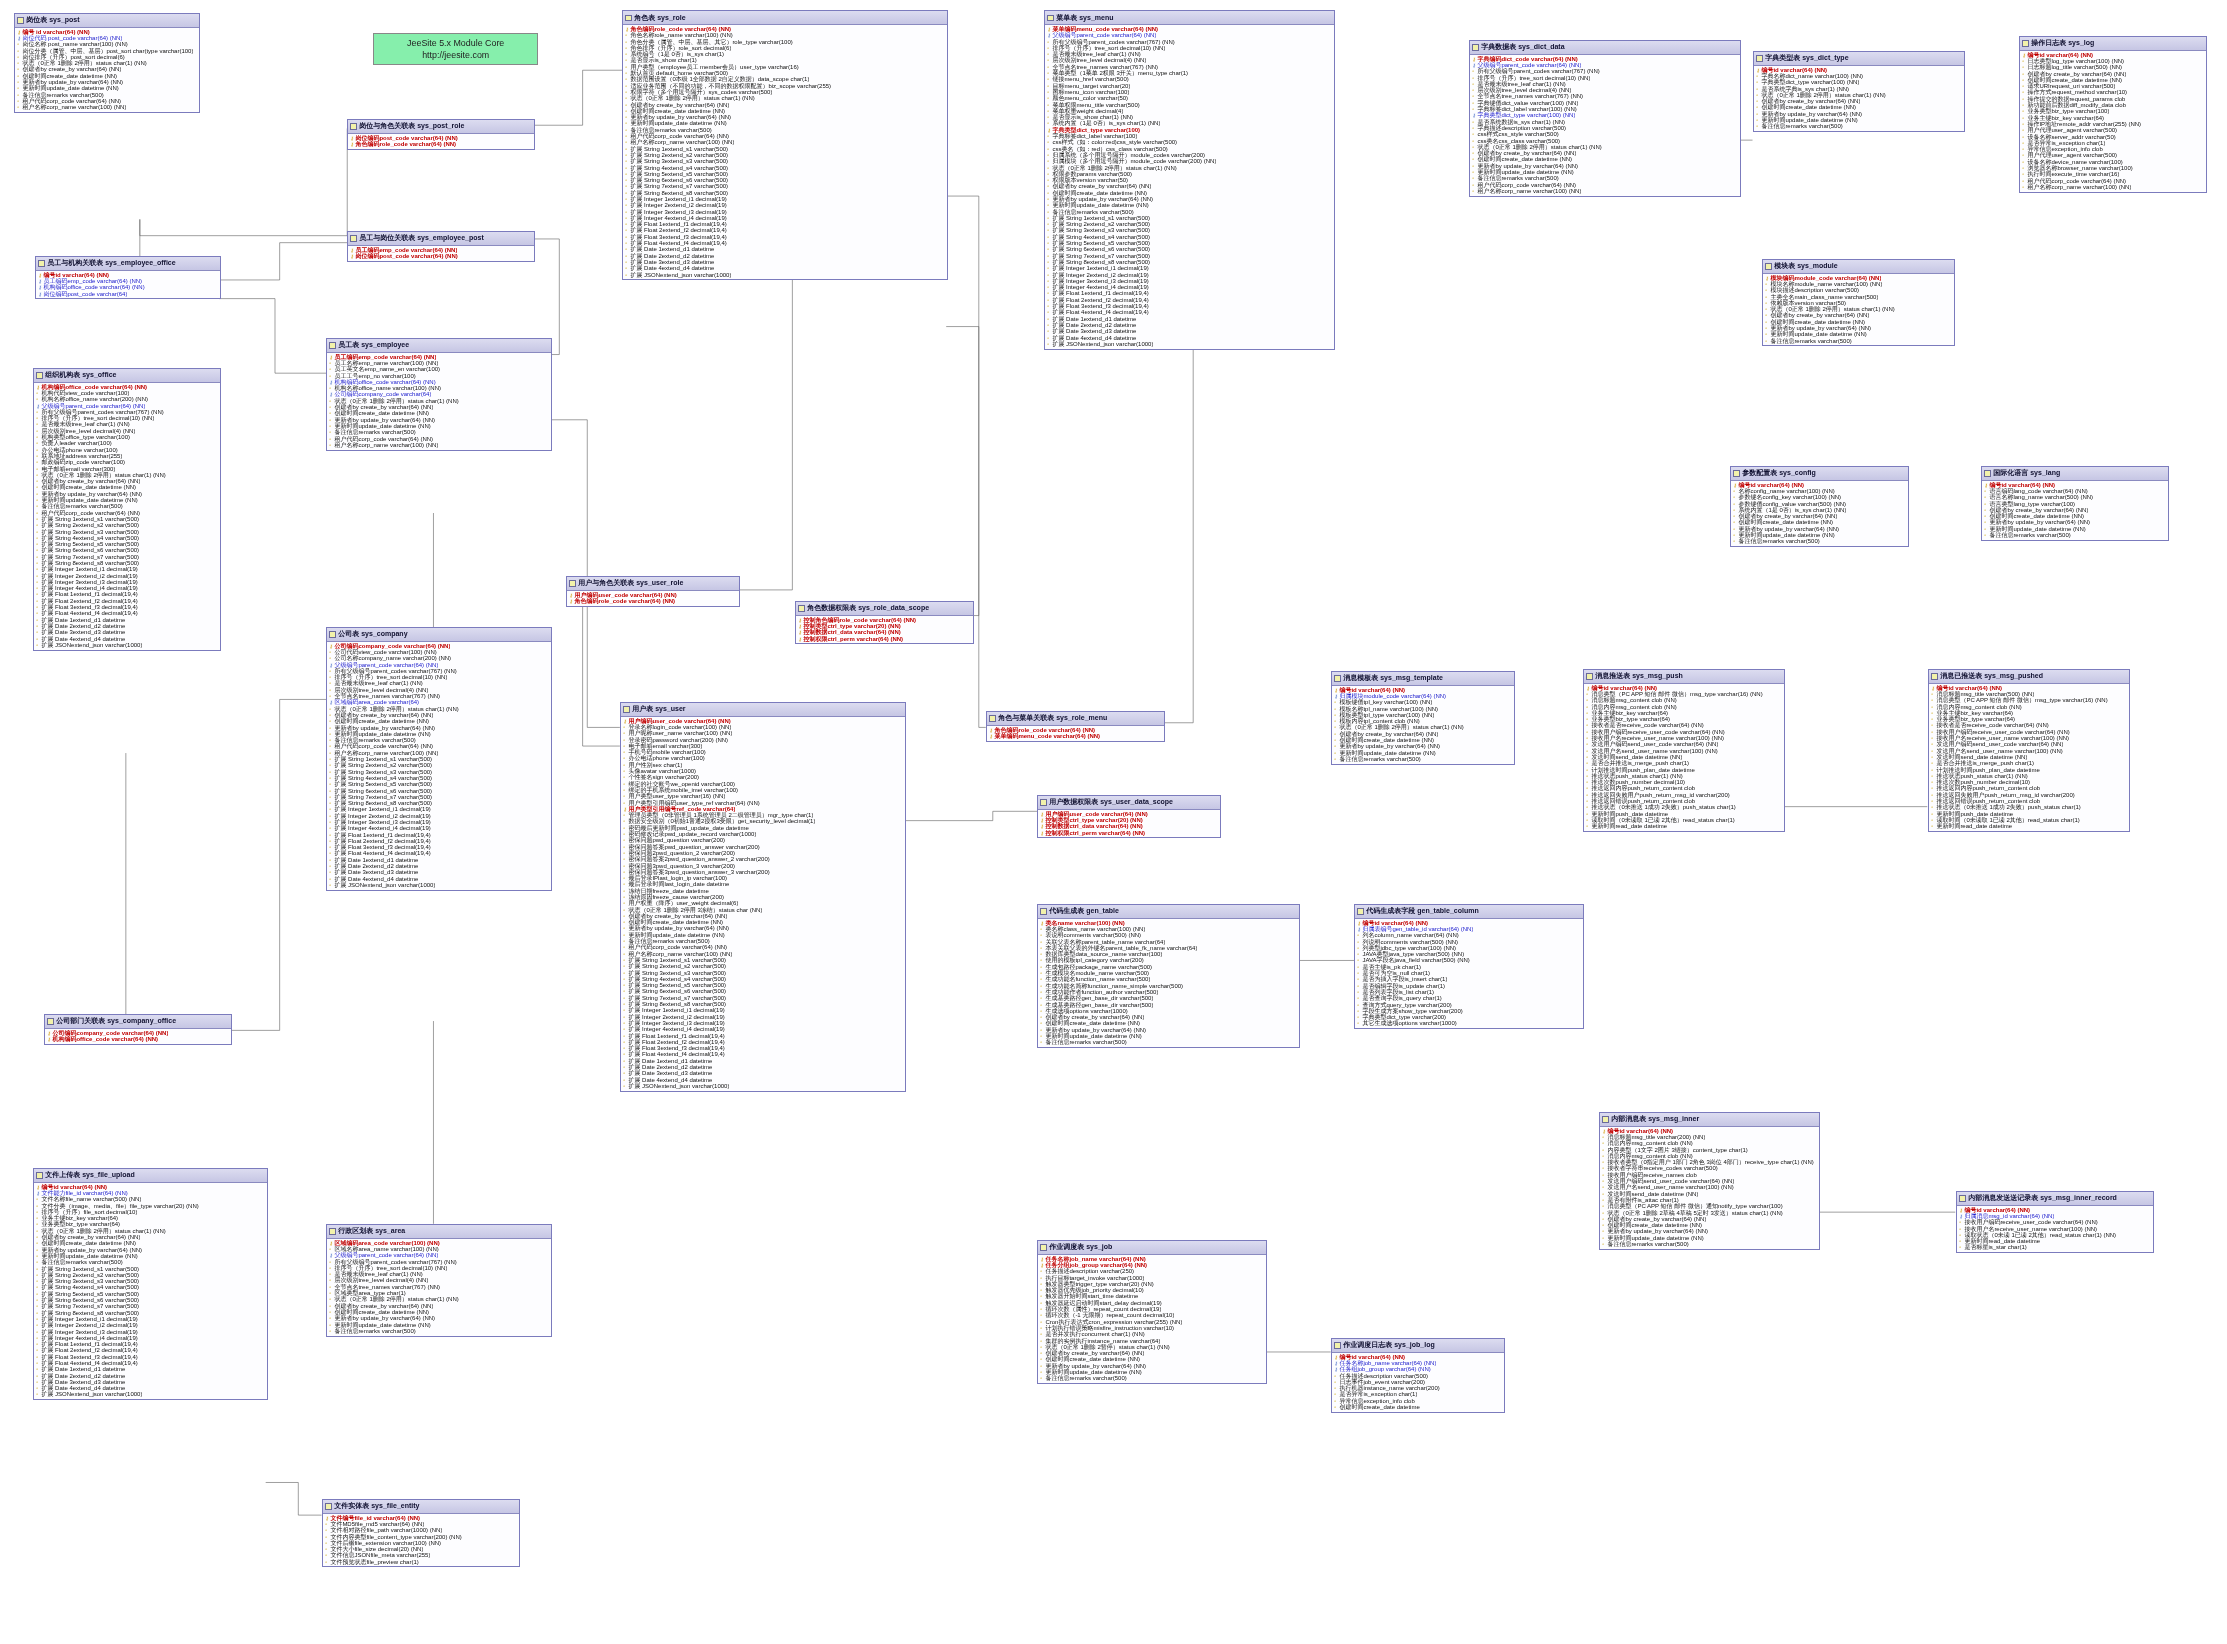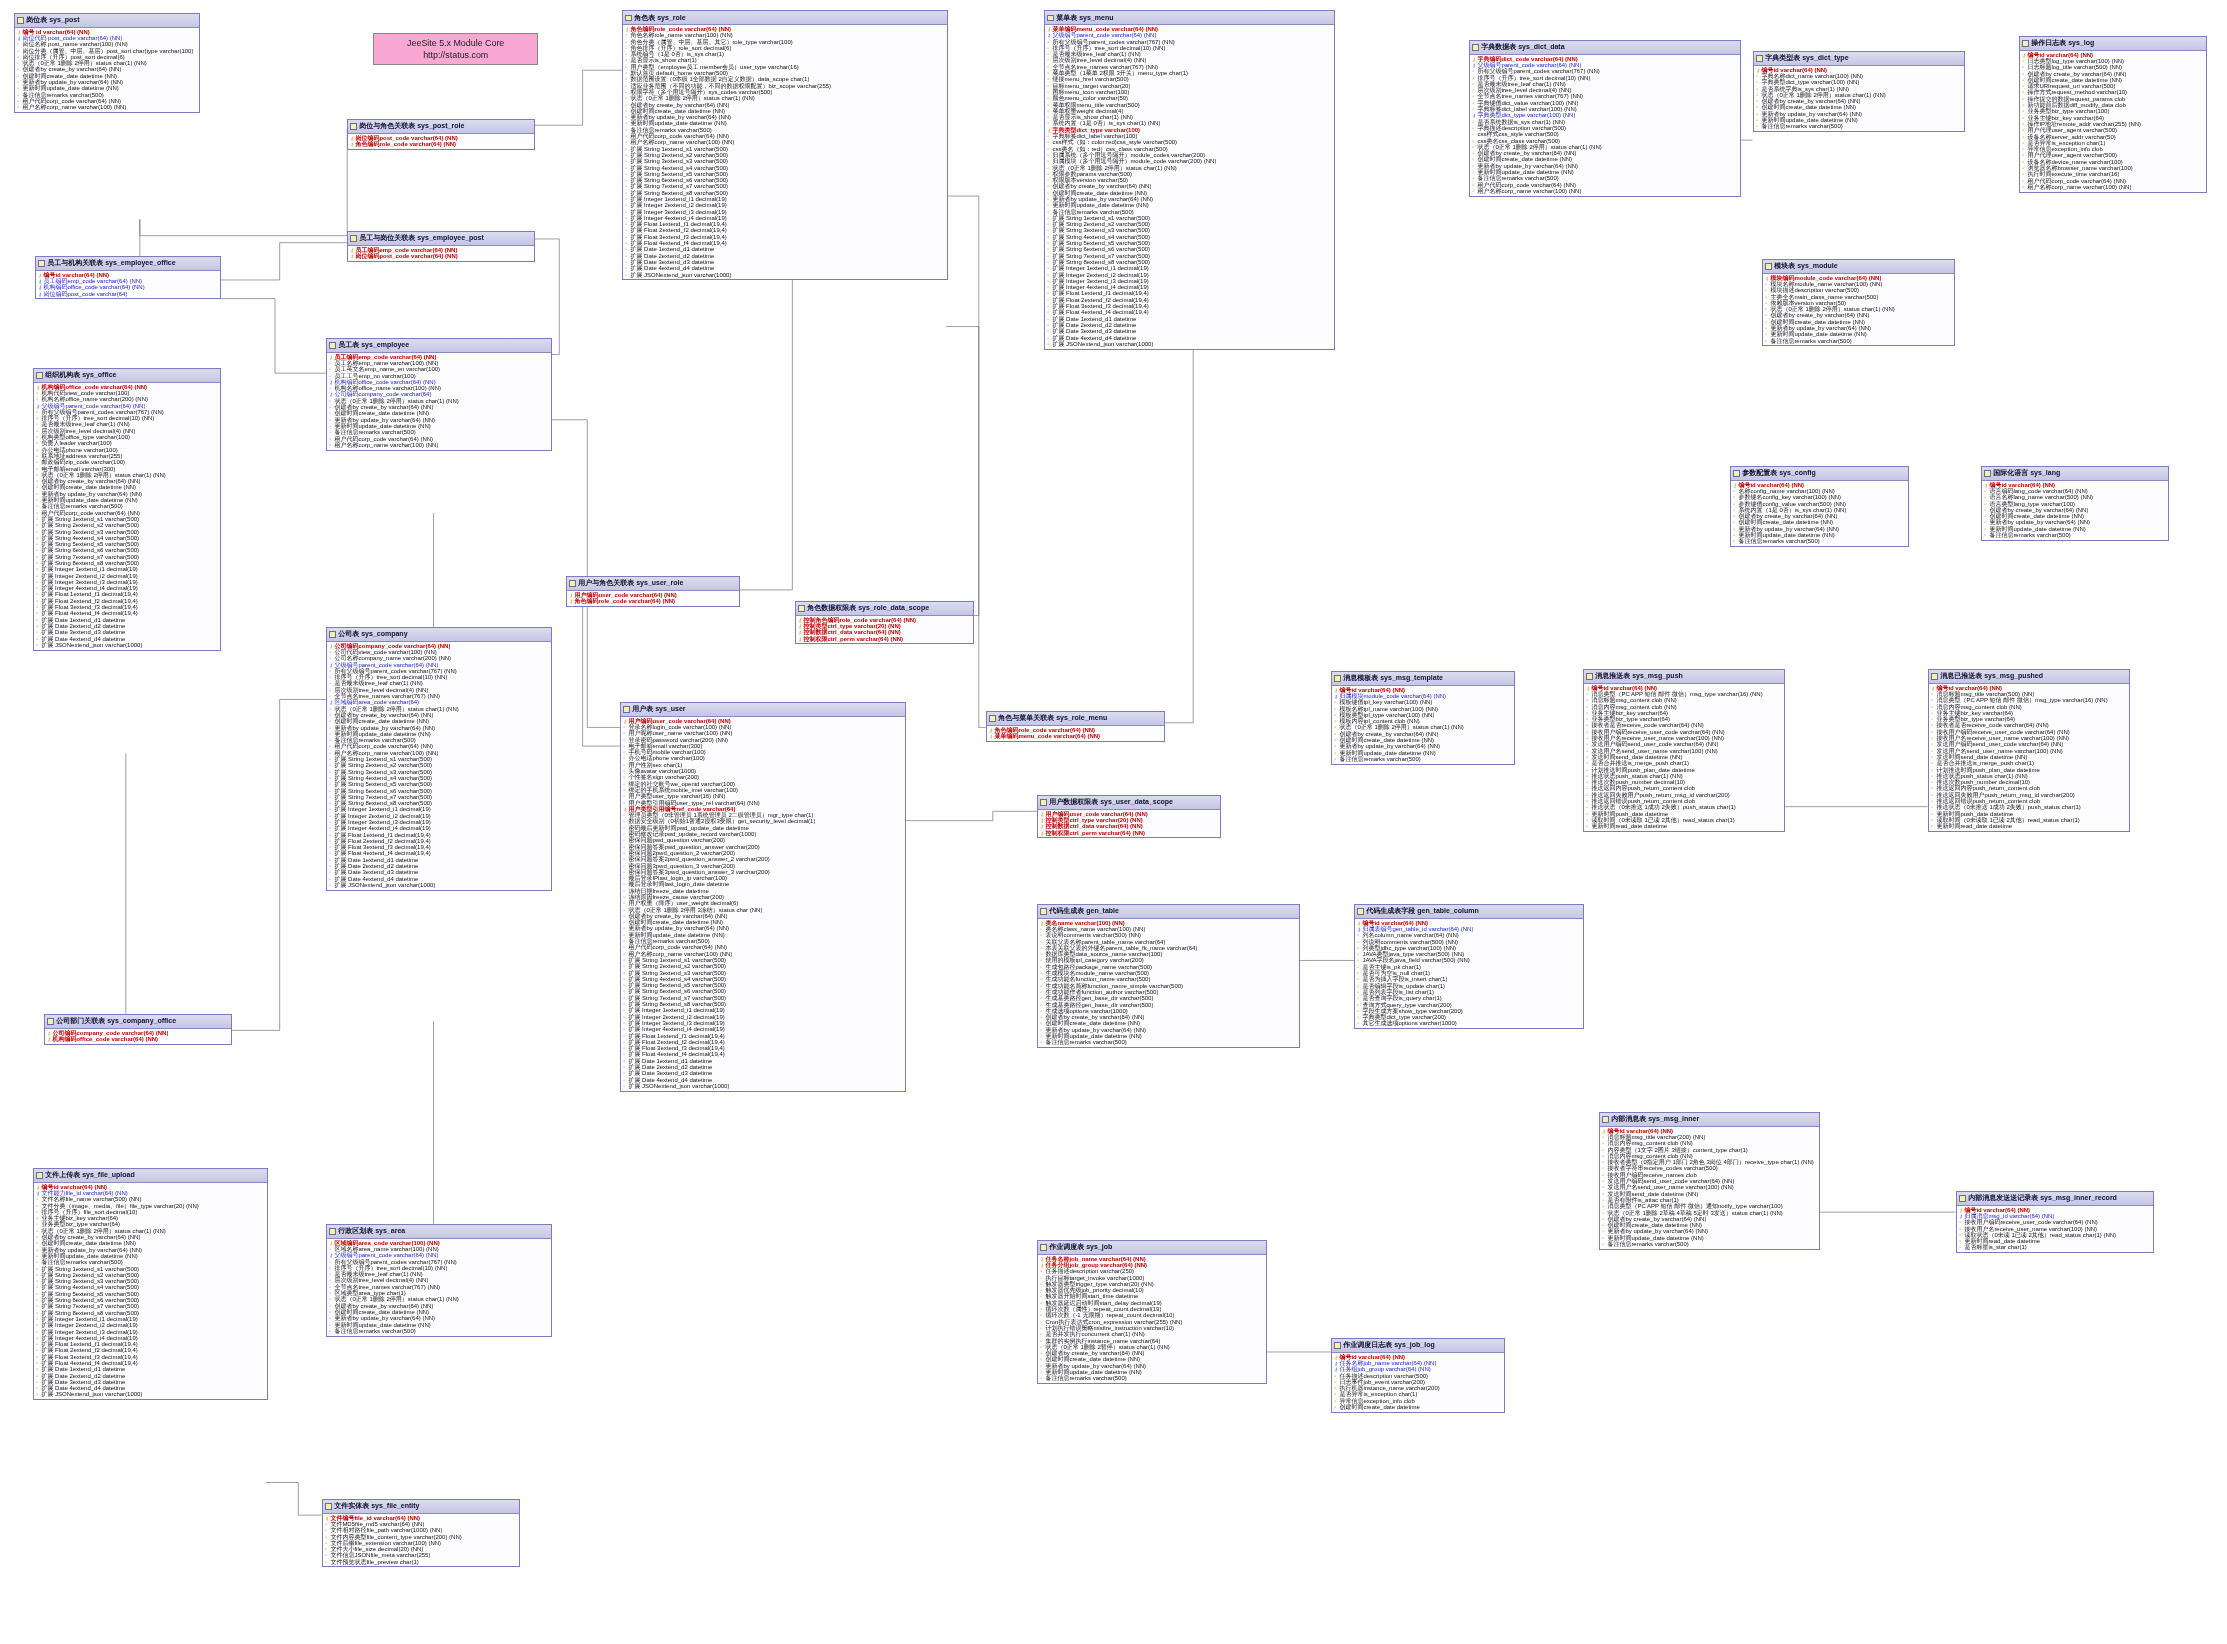--- a/index.html
+++ b/index.html
@@ -1,18 +1,18 @@
 <!DOCTYPE html>
 <html style="font-size:7.5px"><head>
 <meta charset="utf-8">
 <style>
   html,body{margin:0;padding:0;background:#ffffff;}
   body{font-family:"Liberation Sans",sans-serif;}
   #canvas{position:relative;width:2227px;height:1645px;background:#fff;overflow:hidden;}
-  .title-box{position:absolute;border:0.5px solid #888;background:#f9a8d4;padding:2.8px 4.7px;font-size:8.9px;color:#222;line-height:1.35;text-align:center;}
+  .title-box{position:absolute;border:0.5px solid #888;background:#86efac;padding:2.8px 4.7px;font-size:8.9px;color:#222;line-height:1.35;text-align:center;}
   .tbl{position:absolute;border:0.5px solid #7b7bbd;background:#fdfdff;box-shadow:0 0 0 0 #fff;}
   .tbl .hdr{background:linear-gradient(#dcdcf0,#c6c6e4);border-bottom:0.5px solid #8a8ac0;padding:1.4px 2.3px;font-size:7px;color:#101030;white-space:nowrap;font-weight:bold;}
   .tbl .hdr .ic{display:inline-block;width:5.1px;height:4.2px;border:0.5px solid #6a6a9a;background:#f2f2aa;margin-right:1.9px;vertical-align:middle;}
   .tbl .rows{padding:0.9px 1.4px 1.4px 1.4px;}
   .row{font-size:6px;line-height:6.3px;white-space:nowrap;color:#111;padding:0 0 0 0.9px;display:flex;align-items:flex-start;}
   .row .k{display:inline-block;width:5.1px;min-width:5.1px;color:#c8a000;font-size:5.1px;line-height:6.3px;}
   .row .t{overflow:hidden;text-overflow:clip;}
   .pk .t{color:#c00000;font-weight:bold;}
   .fk .t{color:#1a1acc;}
   .pk .k{color:#d4a017;}
@@ -46,21 +46,21 @@
     <path d="M3730,300 L3760,300"></path>
     <path d="M2785,2060 L2905,2060"></path>
     <path d="M2715,2900 L2855,2900"></path>
     <path d="M3825,1730 L4135,1730"></path>
     <path d="M3900,2600 L4195,2600"></path>
     <path d="M570,3180 L640,3180 L640,3250 L690,3250"></path>
   </svg>
 
   <div class="title-box" style="left:373px;top:33px;width:154px;">
     <div>JeeSite 5.x Module Core</div>
-    <div>http://status.com</div>
+    <div>http://jeesite.com</div>
   </div>
 
   <div id="tables-host">
       <div class="tbl" style="left: 14px; top: 13px; width: 184px;">
         <div class="hdr"><span class="ic"></span><span>岗位表 sys_post</span></div>
         <div class="rows">
           <div class="row pk">
             <span class="k">⚷</span>
             <span class="t">编号 id varchar(64) (NN)</span>
           </div>

